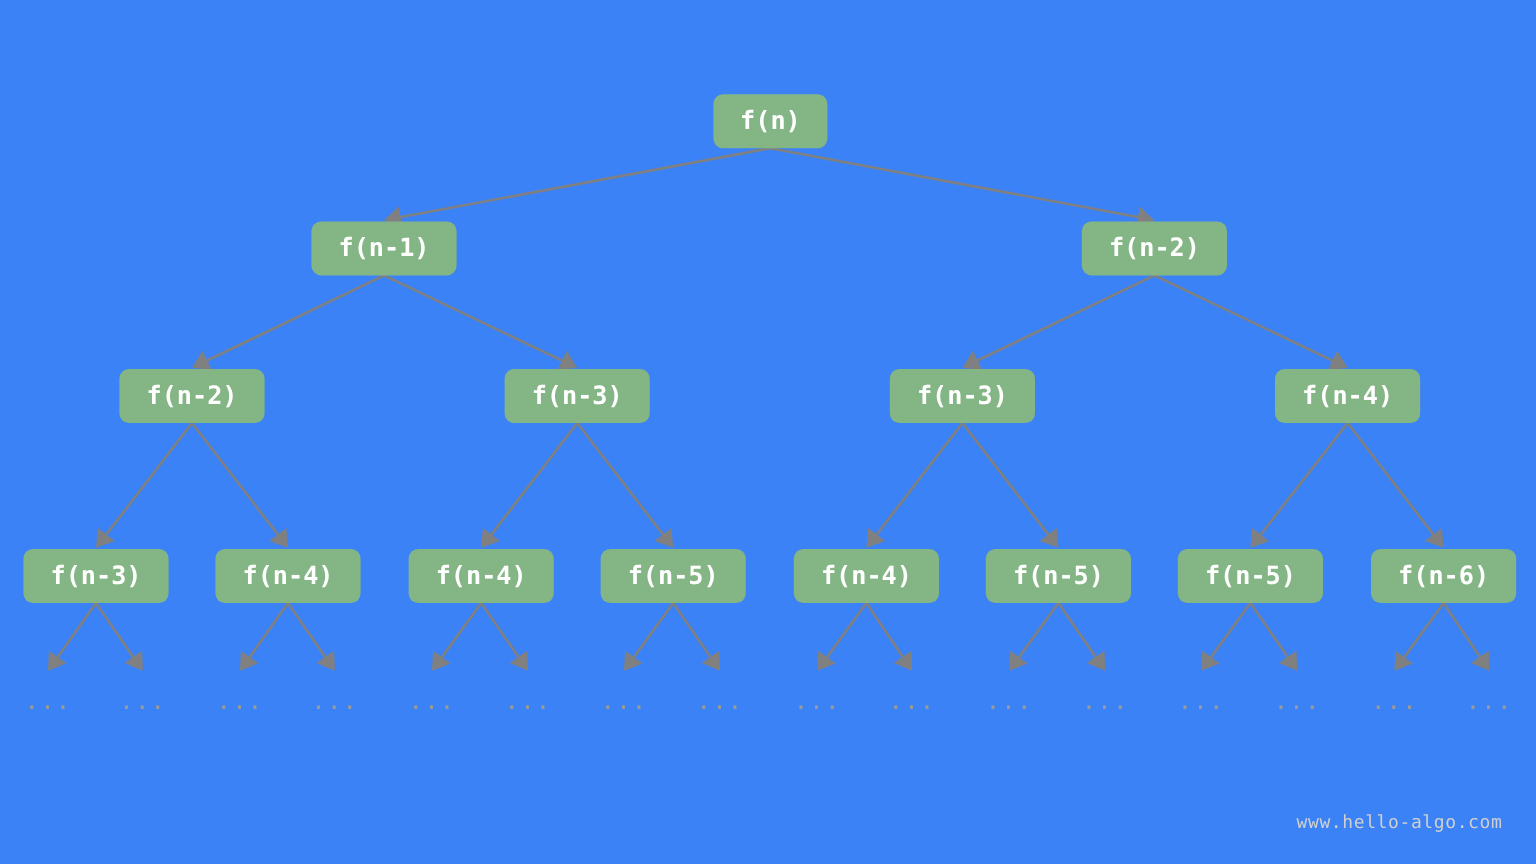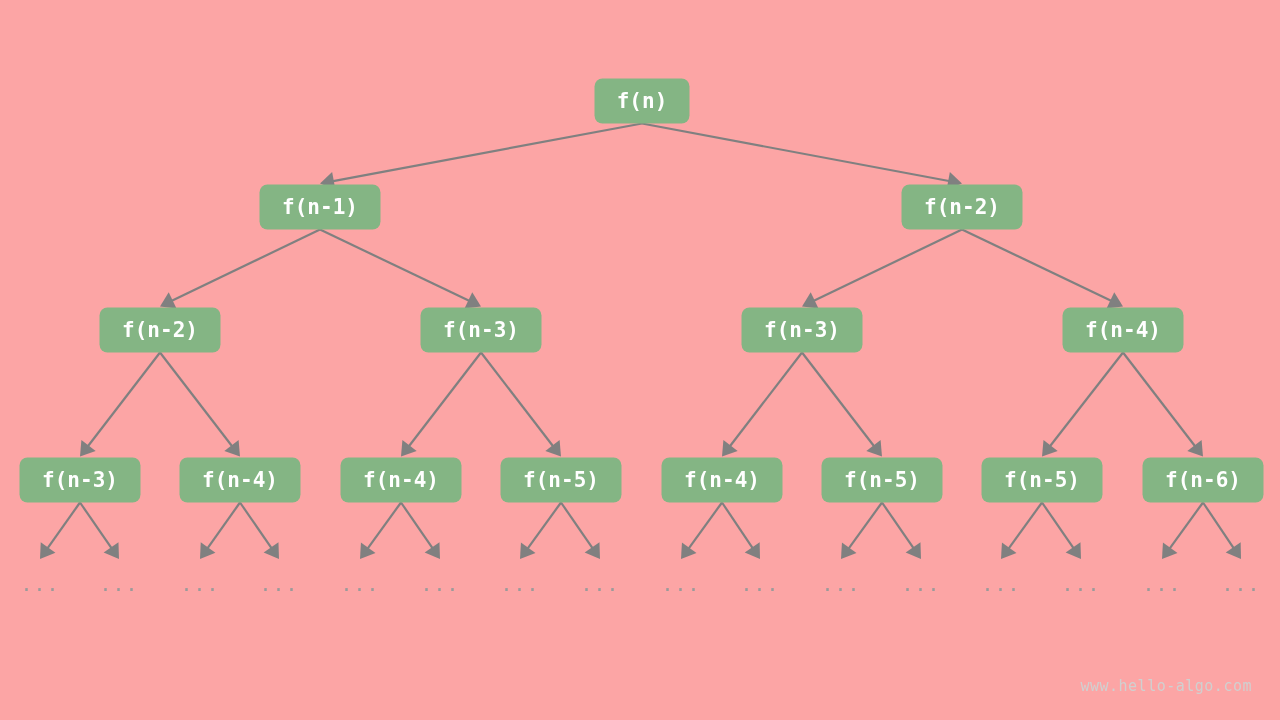--- a/index.html
+++ b/index.html
@@ -10,21 +10,21 @@
   body {
     width: 1280px;
     height: 720px;
     overflow: hidden;
     font-family: "DejaVu Sans Mono", monospace;
   }
   #diagram-root {
     position: relative;
     width: 1280px;
     height: 720px;
-    background: #fca5a5;
+    background: #3b82f6;
   }
   svg#tree-svg {
     position: absolute;
     top: 0;
     left: 0;
     width: 1280px;
     height: 720px;
     display: block;
   }
   .node-rect {

